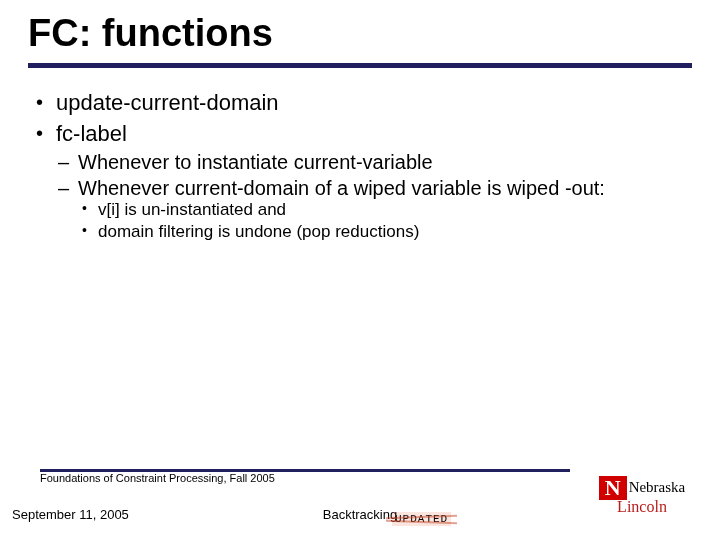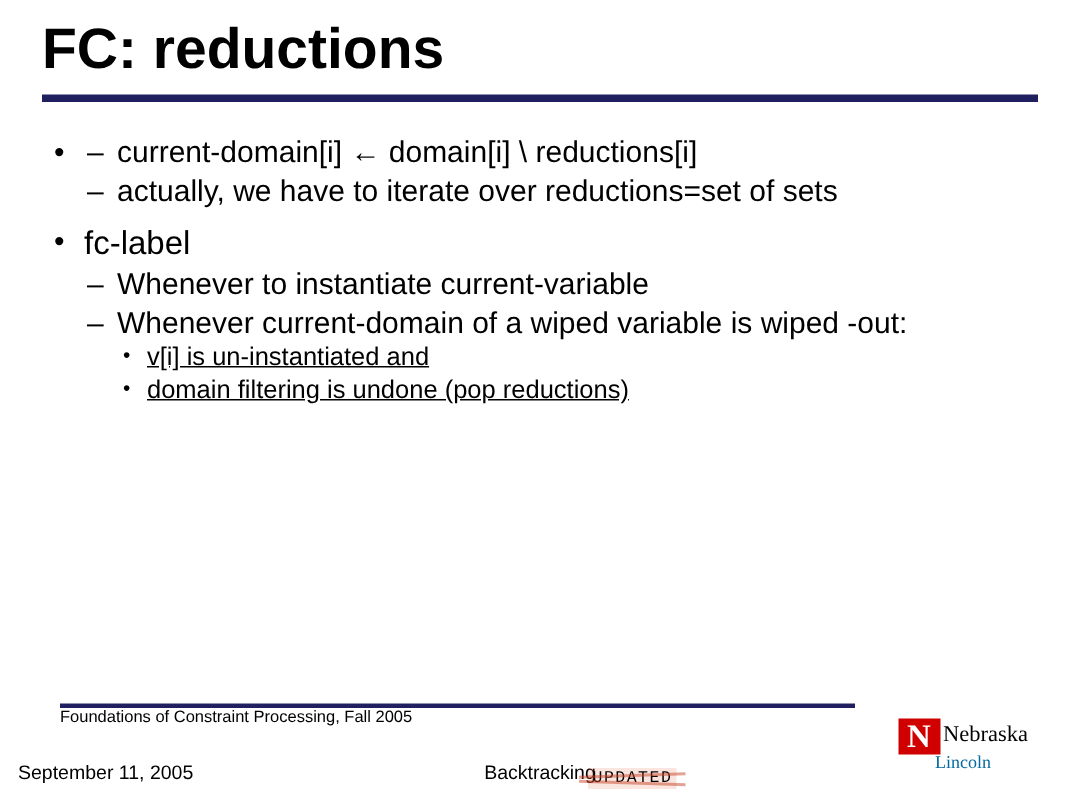--- a/index.html
+++ b/index.html
@@ -60,21 +60,20 @@
     margin-bottom: 2px;
   }
   .lvl2 > li::before {
     content: "–";
     position: absolute;
     left: 2px;
     top: 0;
   }
   .lvl3 {
     font-size: 17px;
-    text-decoration: underline;
   }
   .lvl3 > li {
     position: relative;
     padding-left: 20px;
     margin-bottom: 1px;
   }
   .lvl3 > li::before {
     content: "•";
     position: absolute;
     left: 4px;
@@ -151,40 +150,37 @@
   }
   .logo-text {
     display: inline-block;
     font-family: Georgia, serif;
     font-size: 15px;
     vertical-align: middle;
     margin-left: 2px;
   }
   .logo-sub {
     font-family: Georgia, serif;
-    font-size: 12px;
-    color: #0369a1;
+    font-size: 16px;
+    color: #b91c1c;
     margin-top: -2px;
   }
 </style>
 </head>
 <body>
 
 <div class="slide">
 
-  <div class="title">FC: reductions</div>
+  <div class="title">FC: functions</div>
   <div class="title-rule"></div>
 
   <div class="content">
     <ul class="lvl1">
       <li>
-        <ul class="lvl2">
-          <li>current-domain[i] ← domain[i] \ reductions[i]</li>
-          <li>actually, we have to iterate over reductions=set of sets</li>
-        </ul>
+        <span>update-current-domain</span>
       </li>
       <li>
         <span>fc-label</span>
         <ul class="lvl2">
           <li>Whenever to instantiate current-variable</li>
           <li>
             <span>Whenever current-domain of a wiped variable is wiped -out:</span>
             <ul class="lvl3">
               <li>v[i] is un-instantiated and</li>
               <li>domain filtering is undone (pop reductions)</li>

